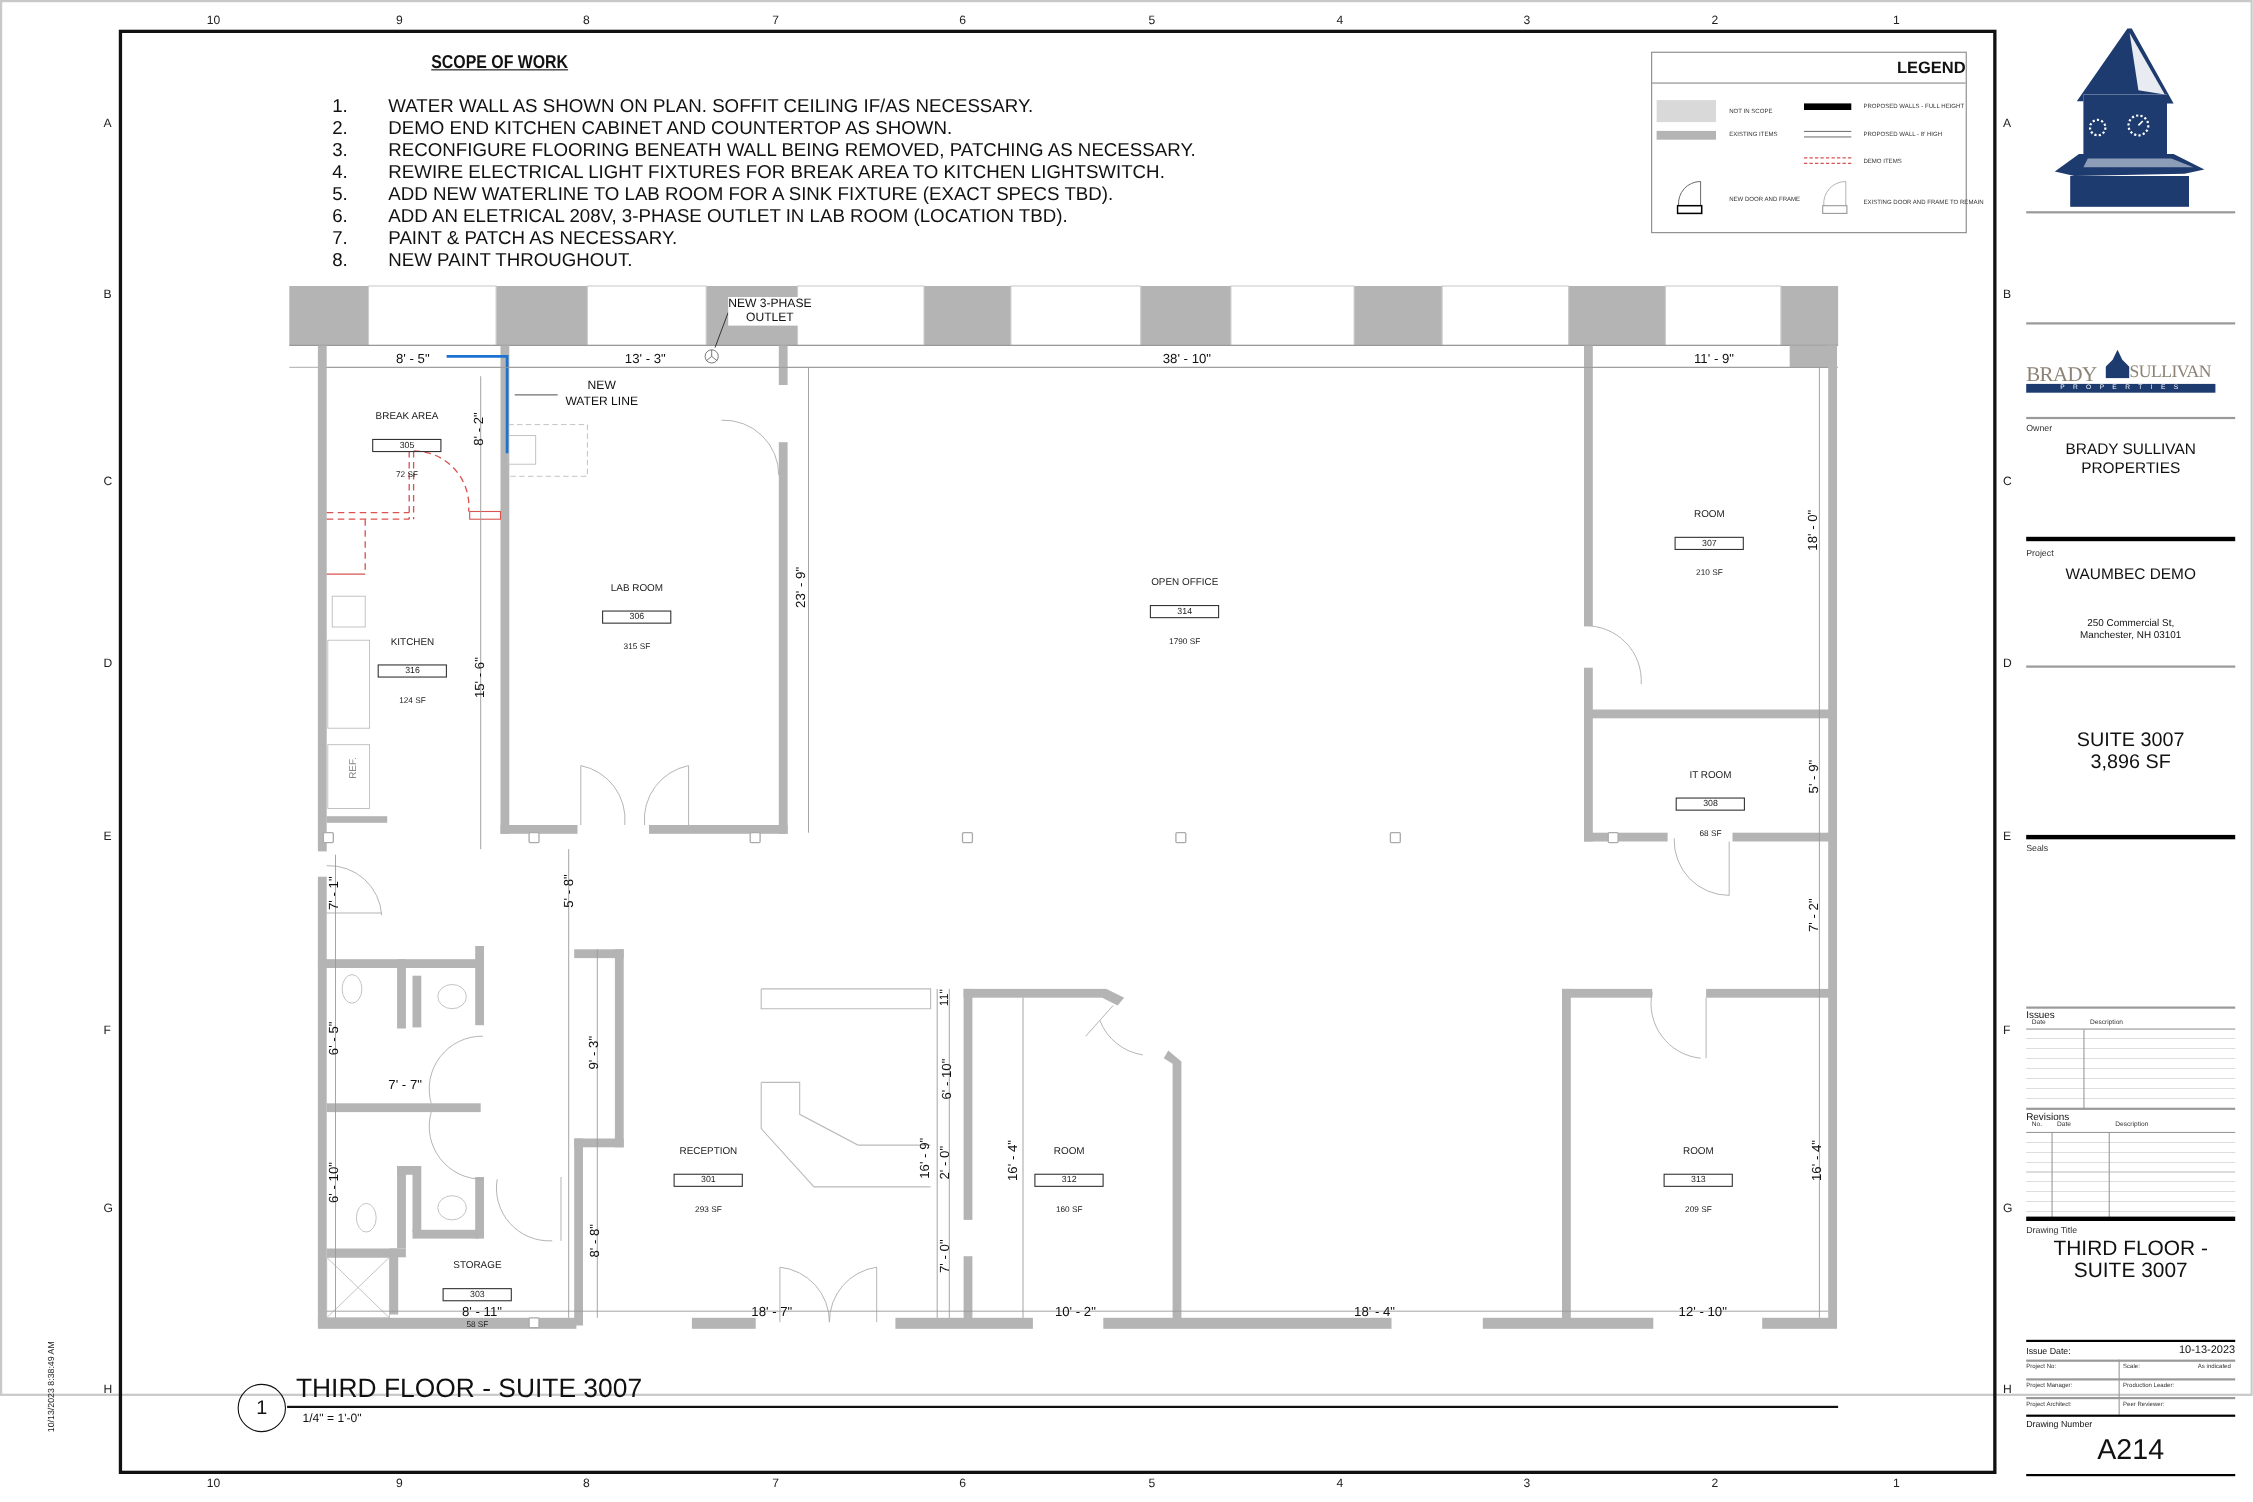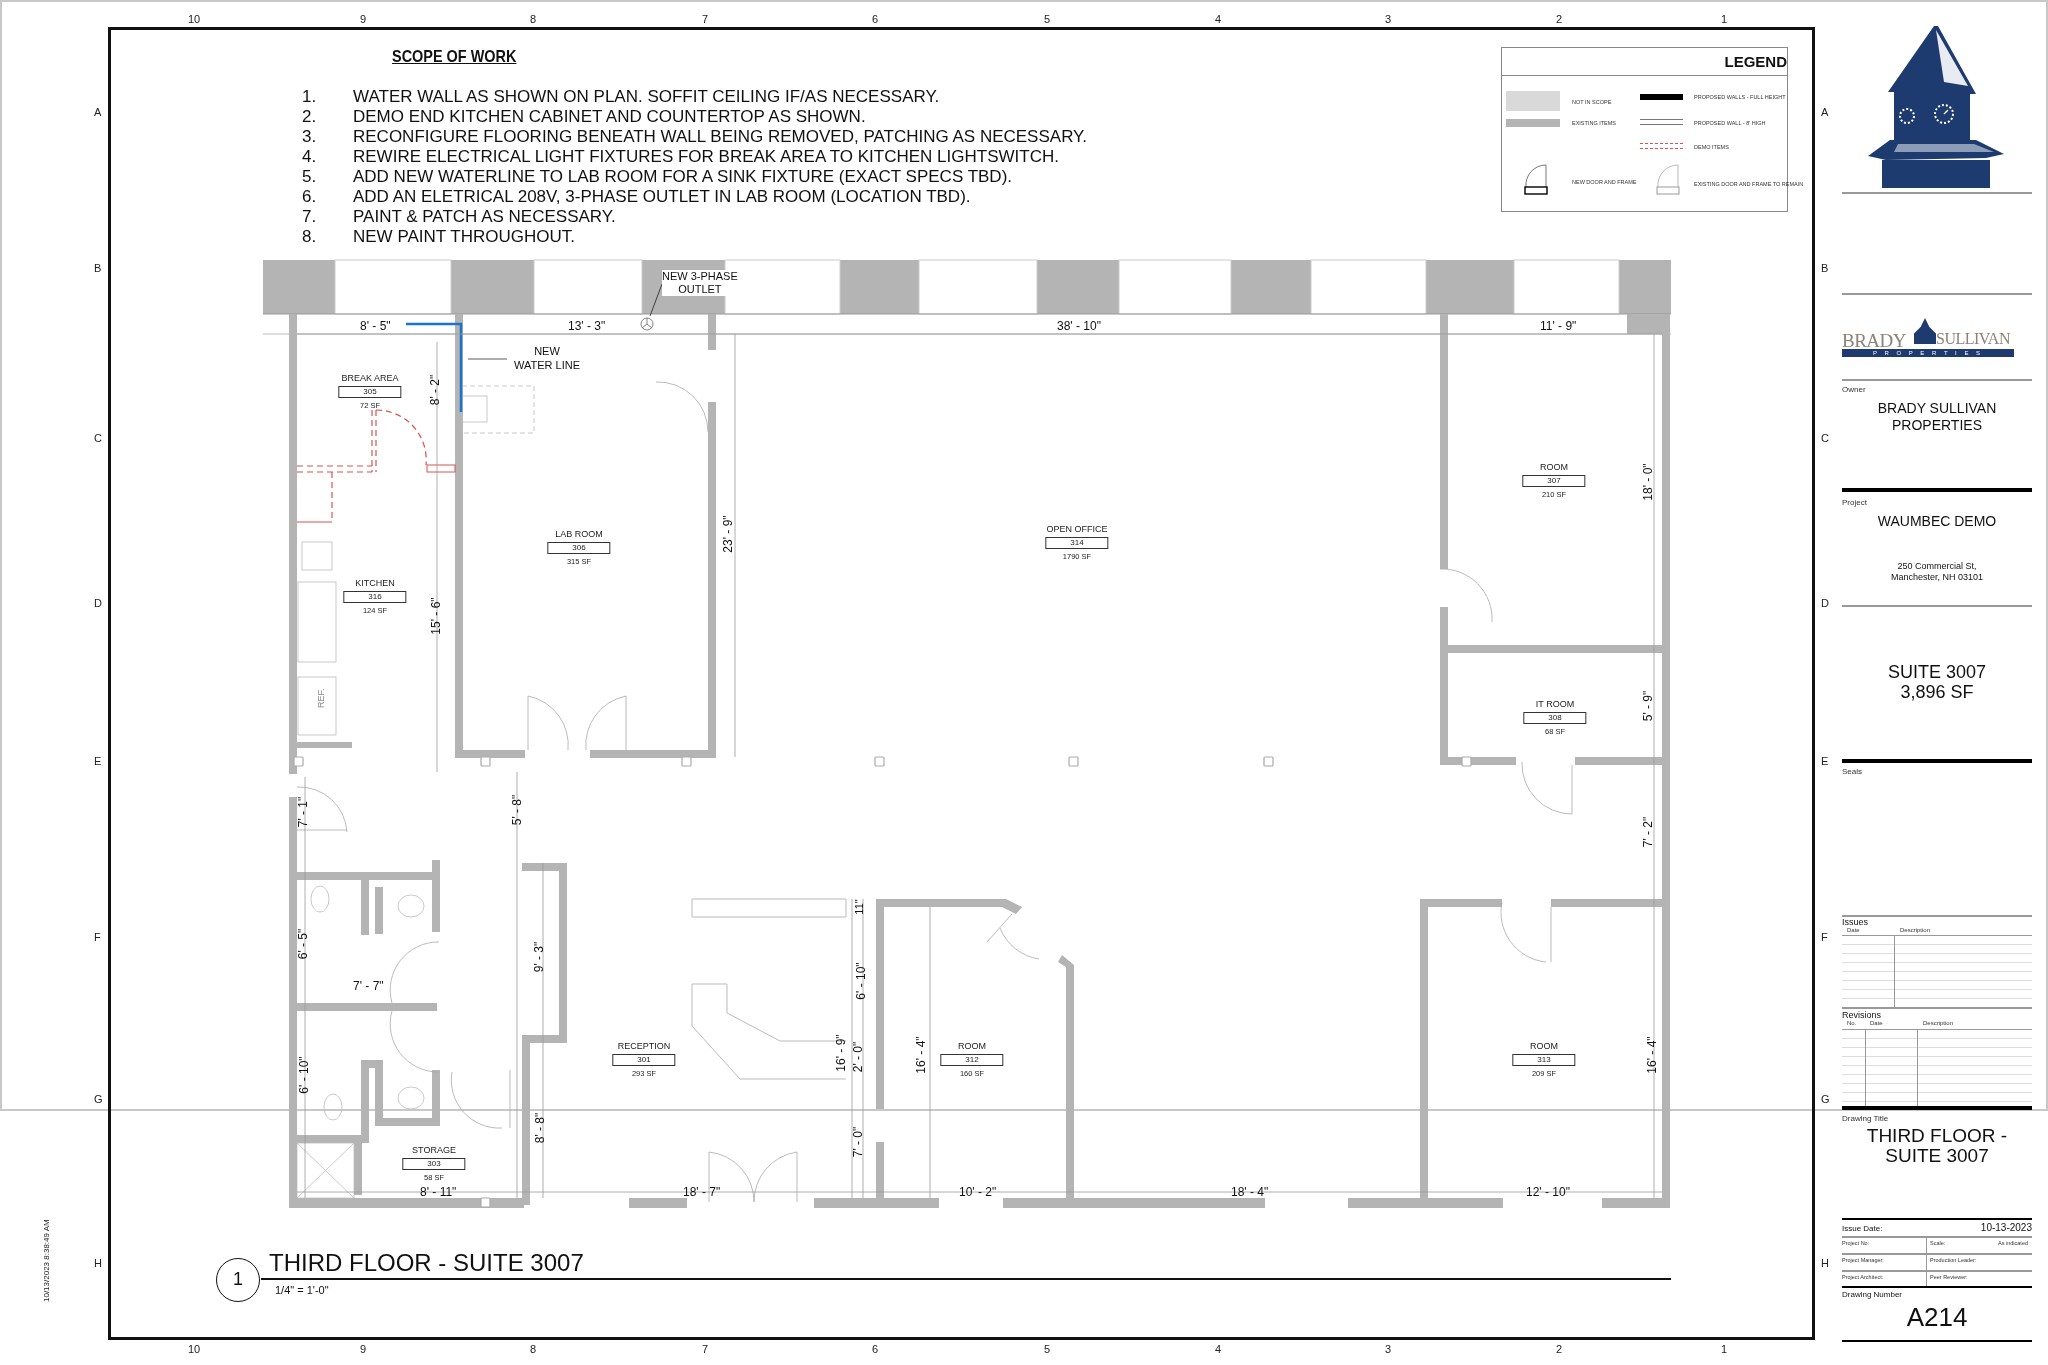--- a/index.html
+++ b/index.html
@@ -1,32 +1,32 @@
 <!DOCTYPE html>
 <html><head>
 <meta charset="utf-8">
 <style>
   * { box-sizing: border-box; margin: 0; padding: 0; }
   html, body { width: 2048px; height: 1365px; background: #fff; overflow: hidden; }
   body { position: relative; font-family: "Liberation Sans", sans-serif; color: #111; }
-  .sheet { position: absolute; left: 0; top: 0; width: 2048px; height: 1111px; border: 2px solid #c8c8c8; }
+  .sheet { position: absolute; left: 0; top: 0; width: 2048px; height: 1269px; border: 2px solid #c8c8c8; }
   .drawing-frame { position: absolute; left: 106px; top: 25px; width: 1707px; height: 1313px; border: 3px solid #111; }
   .grid-label { position: absolute; font-size: 11px; color: #222; }
   .titleblock { position: absolute; left: 1820px; top: 0; width: 228px; height: 1365px; }
   .scope { position: absolute; left: 300px; top: 45px; }
   .scope-title { position: absolute; left: 90px; top: 0; font-size: 17px; font-weight: bold; text-decoration: underline; transform: scaleX(0.85); transform-origin: left; white-space: nowrap; }
   .scope-list { position: absolute; left: 0; top: 40px; width: 900px; }
   .scope-item { display: flex; font-size: 17px; height: 20px; line-height: 20px; white-space: nowrap; }
   .scope-num { width: 51px; }
   .legend { position: absolute; left: 1499px; top: 45px; width: 287px; height: 165px; border: 1.5px solid #888; }
   .legend-title { height: 28px; border-bottom: 1.5px solid #888; text-align: right; font-weight: bold; font-size: 15px; line-height: 28px; }
   .leg-txt { position: absolute; font-size: 5.5px; color: #333; white-space: nowrap; }
   .plan { position: absolute; left: 0; top: 0; width: 1820px; height: 1365px; }
   .room-tag { position: absolute; text-align: center; font-size: 9px; color: #222; transform: translateX(-50%); line-height: 10px; white-space: nowrap; }
-  .room-tag .num { display: inline-block; border: 1px solid #333; padding: 0 24px; font-size: 8px; margin: 3px 0; }
+  .room-tag .num { display: inline-block; border: 1px solid #333; padding: 0 24px; font-size: 8px; margin: 16px 0; }
   .room-tag .sf { font-size: 7.5px; display: block; }
   .dim { position: absolute; font-size: 12px; color: #111; white-space: nowrap; }
   .dim.v { transform: rotate(-90deg); transform-origin: center; }
   .tb-small { font-size: 8px; color: #333; }
   .tb-hr { position: absolute; left: 20px; width: 190px; background: #999; height: 1.5px; }
   .tb-hr.thick { background: #000; height: 5px; }
   .tb-center { position: absolute; left: 20px; width: 190px; text-align: center; }
 </style>
 </head>
 <body>

